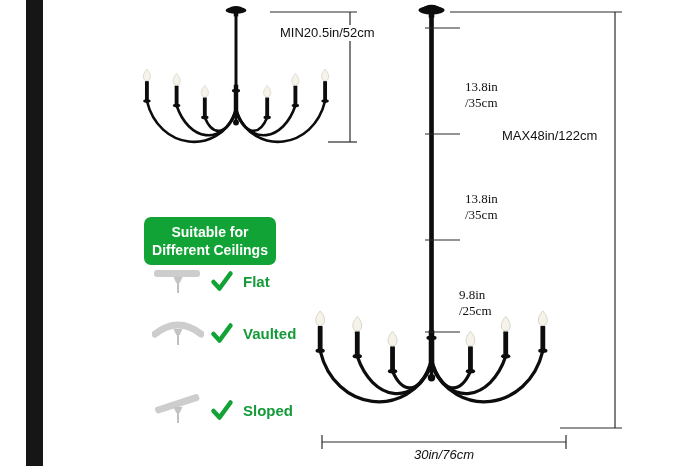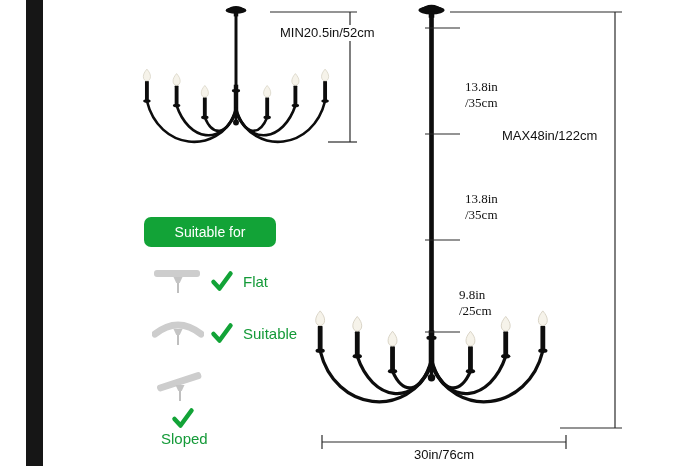--- a/index.html
+++ b/index.html
@@ -11,33 +11,33 @@
     margin-left: 26px;
   }
   .edge { position: absolute; top: 0; bottom: 0; width: 17px; background: #161616; }
   .edge-left { left: 0; }
   .edge-right { right: 0; }
   .dim-label {
     position: absolute; color: #101010; font-size: 13px; line-height: 16px;
     white-space: nowrap; background: #ffffff; padding: 0 2px; z-index: 3;
   }
   .seg span { display: block; font-family: Liberation Serif, serif; }
-  .width-label { transform: translateX(-50%); }
+  .width-label { transform: translateX(-50%); font-style: italic; }
   .badge {
     position: absolute; left: 118px; top: 217px; width: 132px;
-    background: #12a337; color: #ffffff; font-weight: normal; font-size: 14px;
+    background: #12a337; color: #ffffff; font-weight: bold; font-size: 14px;
     line-height: 18px; text-align: center; padding: 6px 4px; border-radius: 7px;
     z-index: 3;
   }
   .badge span { display: block; }
   .ceiling-row { position: absolute; left: 126px; display: flex; align-items: center; z-index: 3; }
   .row-flat    { top: 264px; }
   .row-vaulted { top: 316px; }
-  .row-sloped  { top: 370px; flex-direction: column; }
-  .ctype { color: #149a38; font-weight: normal; font-size: 15px; margin-left: 9px; }
+  .row-sloped  { top: 392px; }
+  .ctype { color: #149a38; font-weight: bold; font-size: 15px; margin-left: 9px; }
   .check { margin-left: 6px; flex: none; }
   .cicon { flex: none; }
   svg.layer { position: absolute; z-index: 1; }
   svg.dims  { position: absolute; left: 0; top: 0; z-index: 2; pointer-events: none; }
 </style>
 </head>
 <body>
 
 <div class="canvas">
 
@@ -128,20 +128,21 @@
 
   <div class="dim-label seg" style="left:431px; top:287px">
     <span>9.8in</span>
     <span>/25cm</span>
   </div>
 
   <div class="dim-label width-label" style="left:418px; top:447px">30in/76cm</div>
 
   <div class="badge">
     <span>Suitable for</span>
+    <span>Different Ceilings</span>
   </div>
 
   <div class="ceiling-row row-flat">
     <svg class="cicon" width="52" height="34" viewBox="0 0 52 34">
       <rect x="2" y="6" width="46" height="7" rx="3" fill="#cdcdcd"></rect>
       <path d="M21.5,13 h9 l-2.8,6 h-3.4 Z" fill="#c4c4c4"></path>
       <rect x="25" y="19" width="2" height="10" fill="#bfbfbf"></rect>
     </svg>
     <svg class="check" width="24" height="24" viewBox="0 0 24 24">
       <path d="M3.5,13 L9.5,19.5 L20.5,4.5" stroke="#12a337" stroke-width="4.5" fill="none" stroke-linecap="round" stroke-linejoin="round"></path>
@@ -151,21 +152,21 @@
 
   <div class="ceiling-row row-vaulted">
     <svg class="cicon" width="52" height="34" viewBox="0 0 52 34">
       <path d="M3,18 Q26,0 49,18" stroke="#cdcdcd" stroke-width="7" fill="none" stroke-linecap="round"></path>
       <path d="M21.5,13 h9 l-2.8,6 h-3.4 Z" fill="#c4c4c4"></path>
       <rect x="25" y="19" width="2" height="10" fill="#bfbfbf"></rect>
     </svg>
     <svg class="check" width="24" height="24" viewBox="0 0 24 24">
       <path d="M3.5,13 L9.5,19.5 L20.5,4.5" stroke="#12a337" stroke-width="4.5" fill="none" stroke-linecap="round" stroke-linejoin="round"></path>
     </svg>
-    <span class="ctype">Suitable</span>
+    <span class="ctype">Vaulted</span>
   </div>
 
   <div class="ceiling-row row-sloped">
     <svg class="cicon" width="52" height="36" viewBox="0 0 52 36">
       <g transform="rotate(-18 26 11)">
         <rect x="2" y="8" width="46" height="7" rx="3" fill="#cdcdcd"></rect>
       </g>
       <path d="M21.5,15 h9 l-2.8,6 h-3.4 Z" fill="#c4c4c4"></path>
       <rect x="25" y="21" width="2" height="10" fill="#bfbfbf"></rect>
     </svg>

